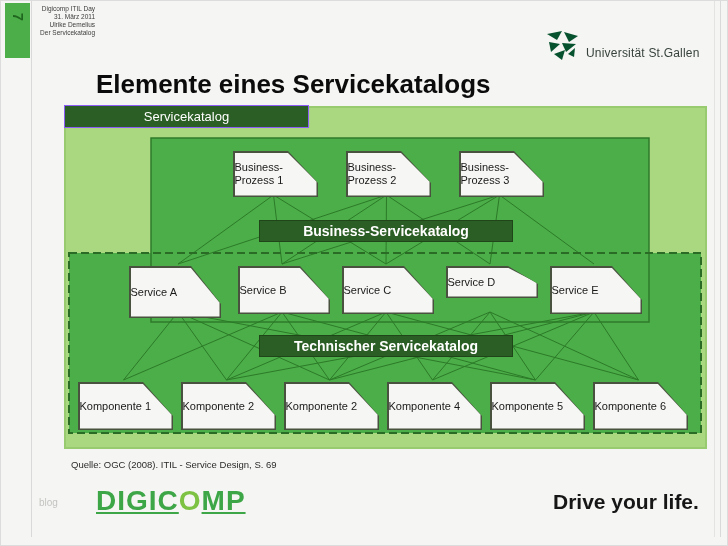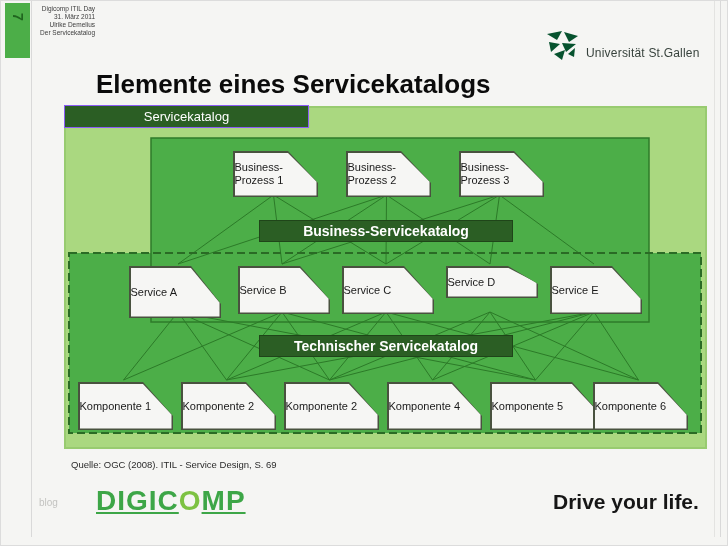--- a/index.html
+++ b/index.html
@@ -187,21 +187,21 @@
         <div class="shape" style="left: 218px; top: 274px; width: 95px; height: 48px;">
           <div class="shape-in">
             <div>Komponente 2</div>
           </div>
         </div>
         <div class="shape" style="left: 321px; top: 274px; width: 95px; height: 48px;">
           <div class="shape-in">
             <div>Komponente 4</div>
           </div>
         </div>
-        <div class="shape" style="left: 424px; top: 274px; width: 95px; height: 48px; padding-left: 17px;">
+        <div class="shape" style="left: 424px; top: 274px; width: 95px; height: 48px;">
           <div class="shape-in">
             <div>Komponente 5</div>
           </div>
         </div>
         <div class="shape" style="left: 527px; top: 274px; width: 95px; height: 48px;">
           <div class="shape-in">
             <div>Komponente 6</div>
           </div>
         </div>
       </div>

